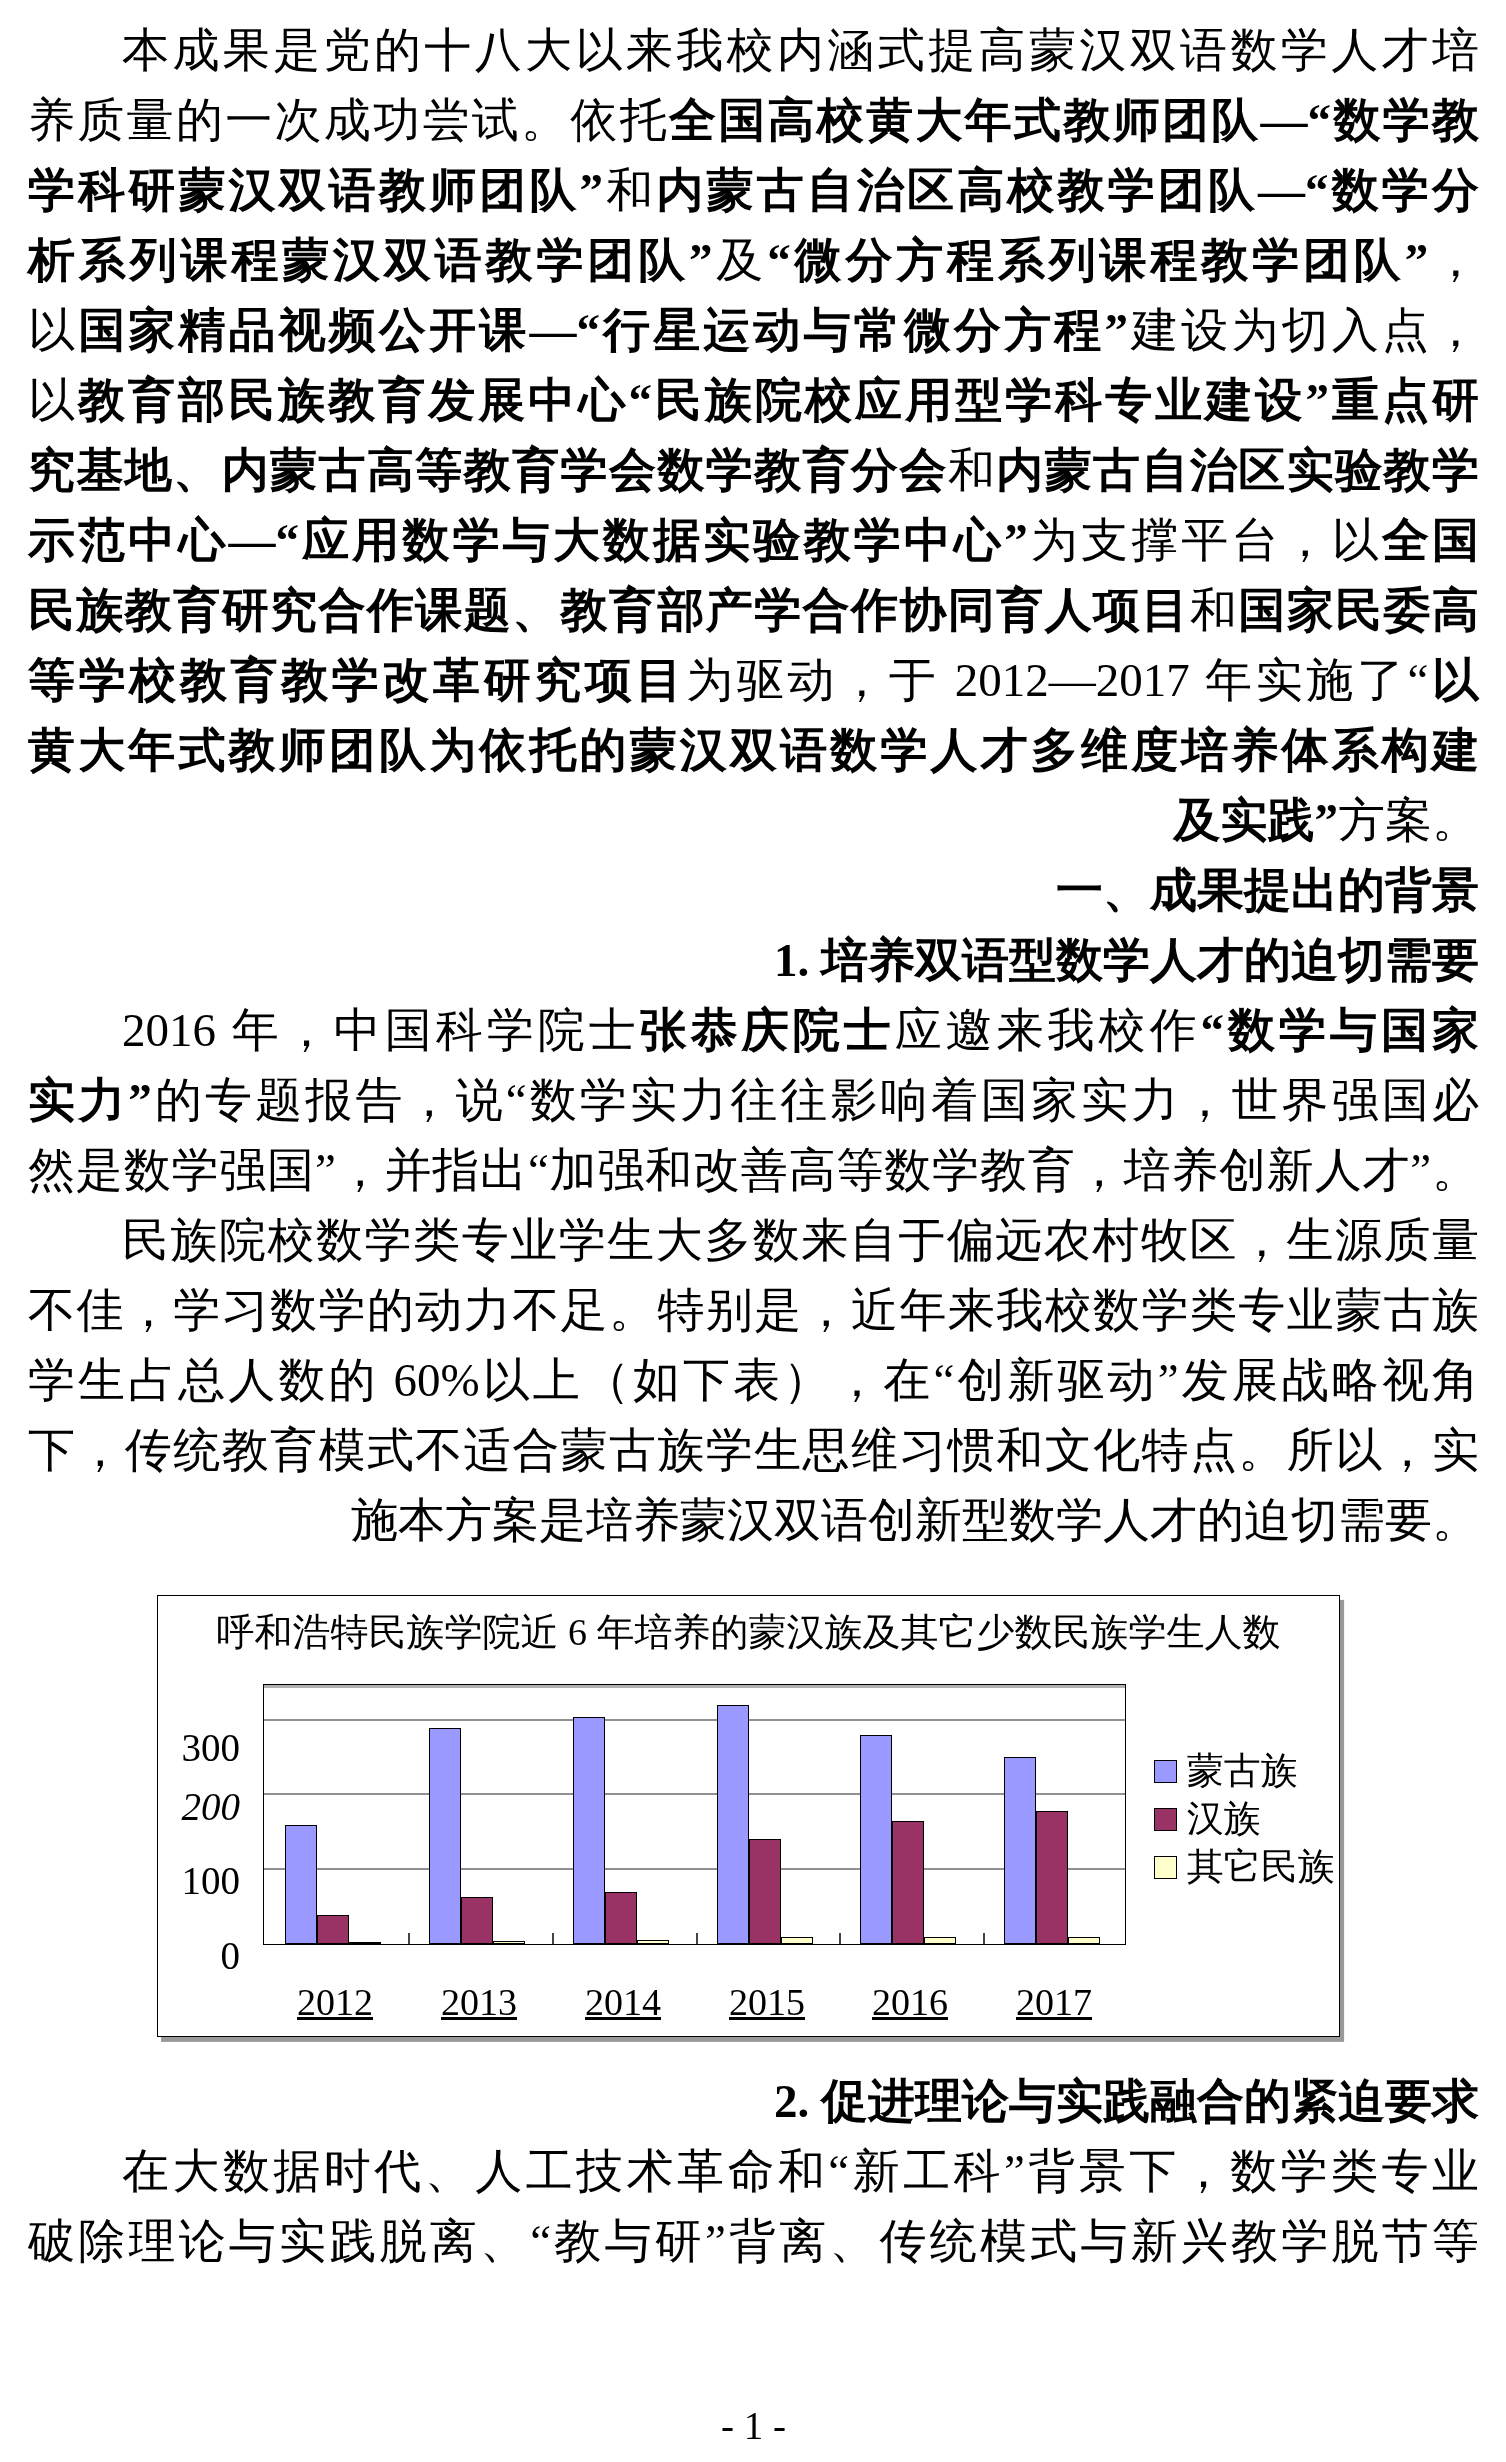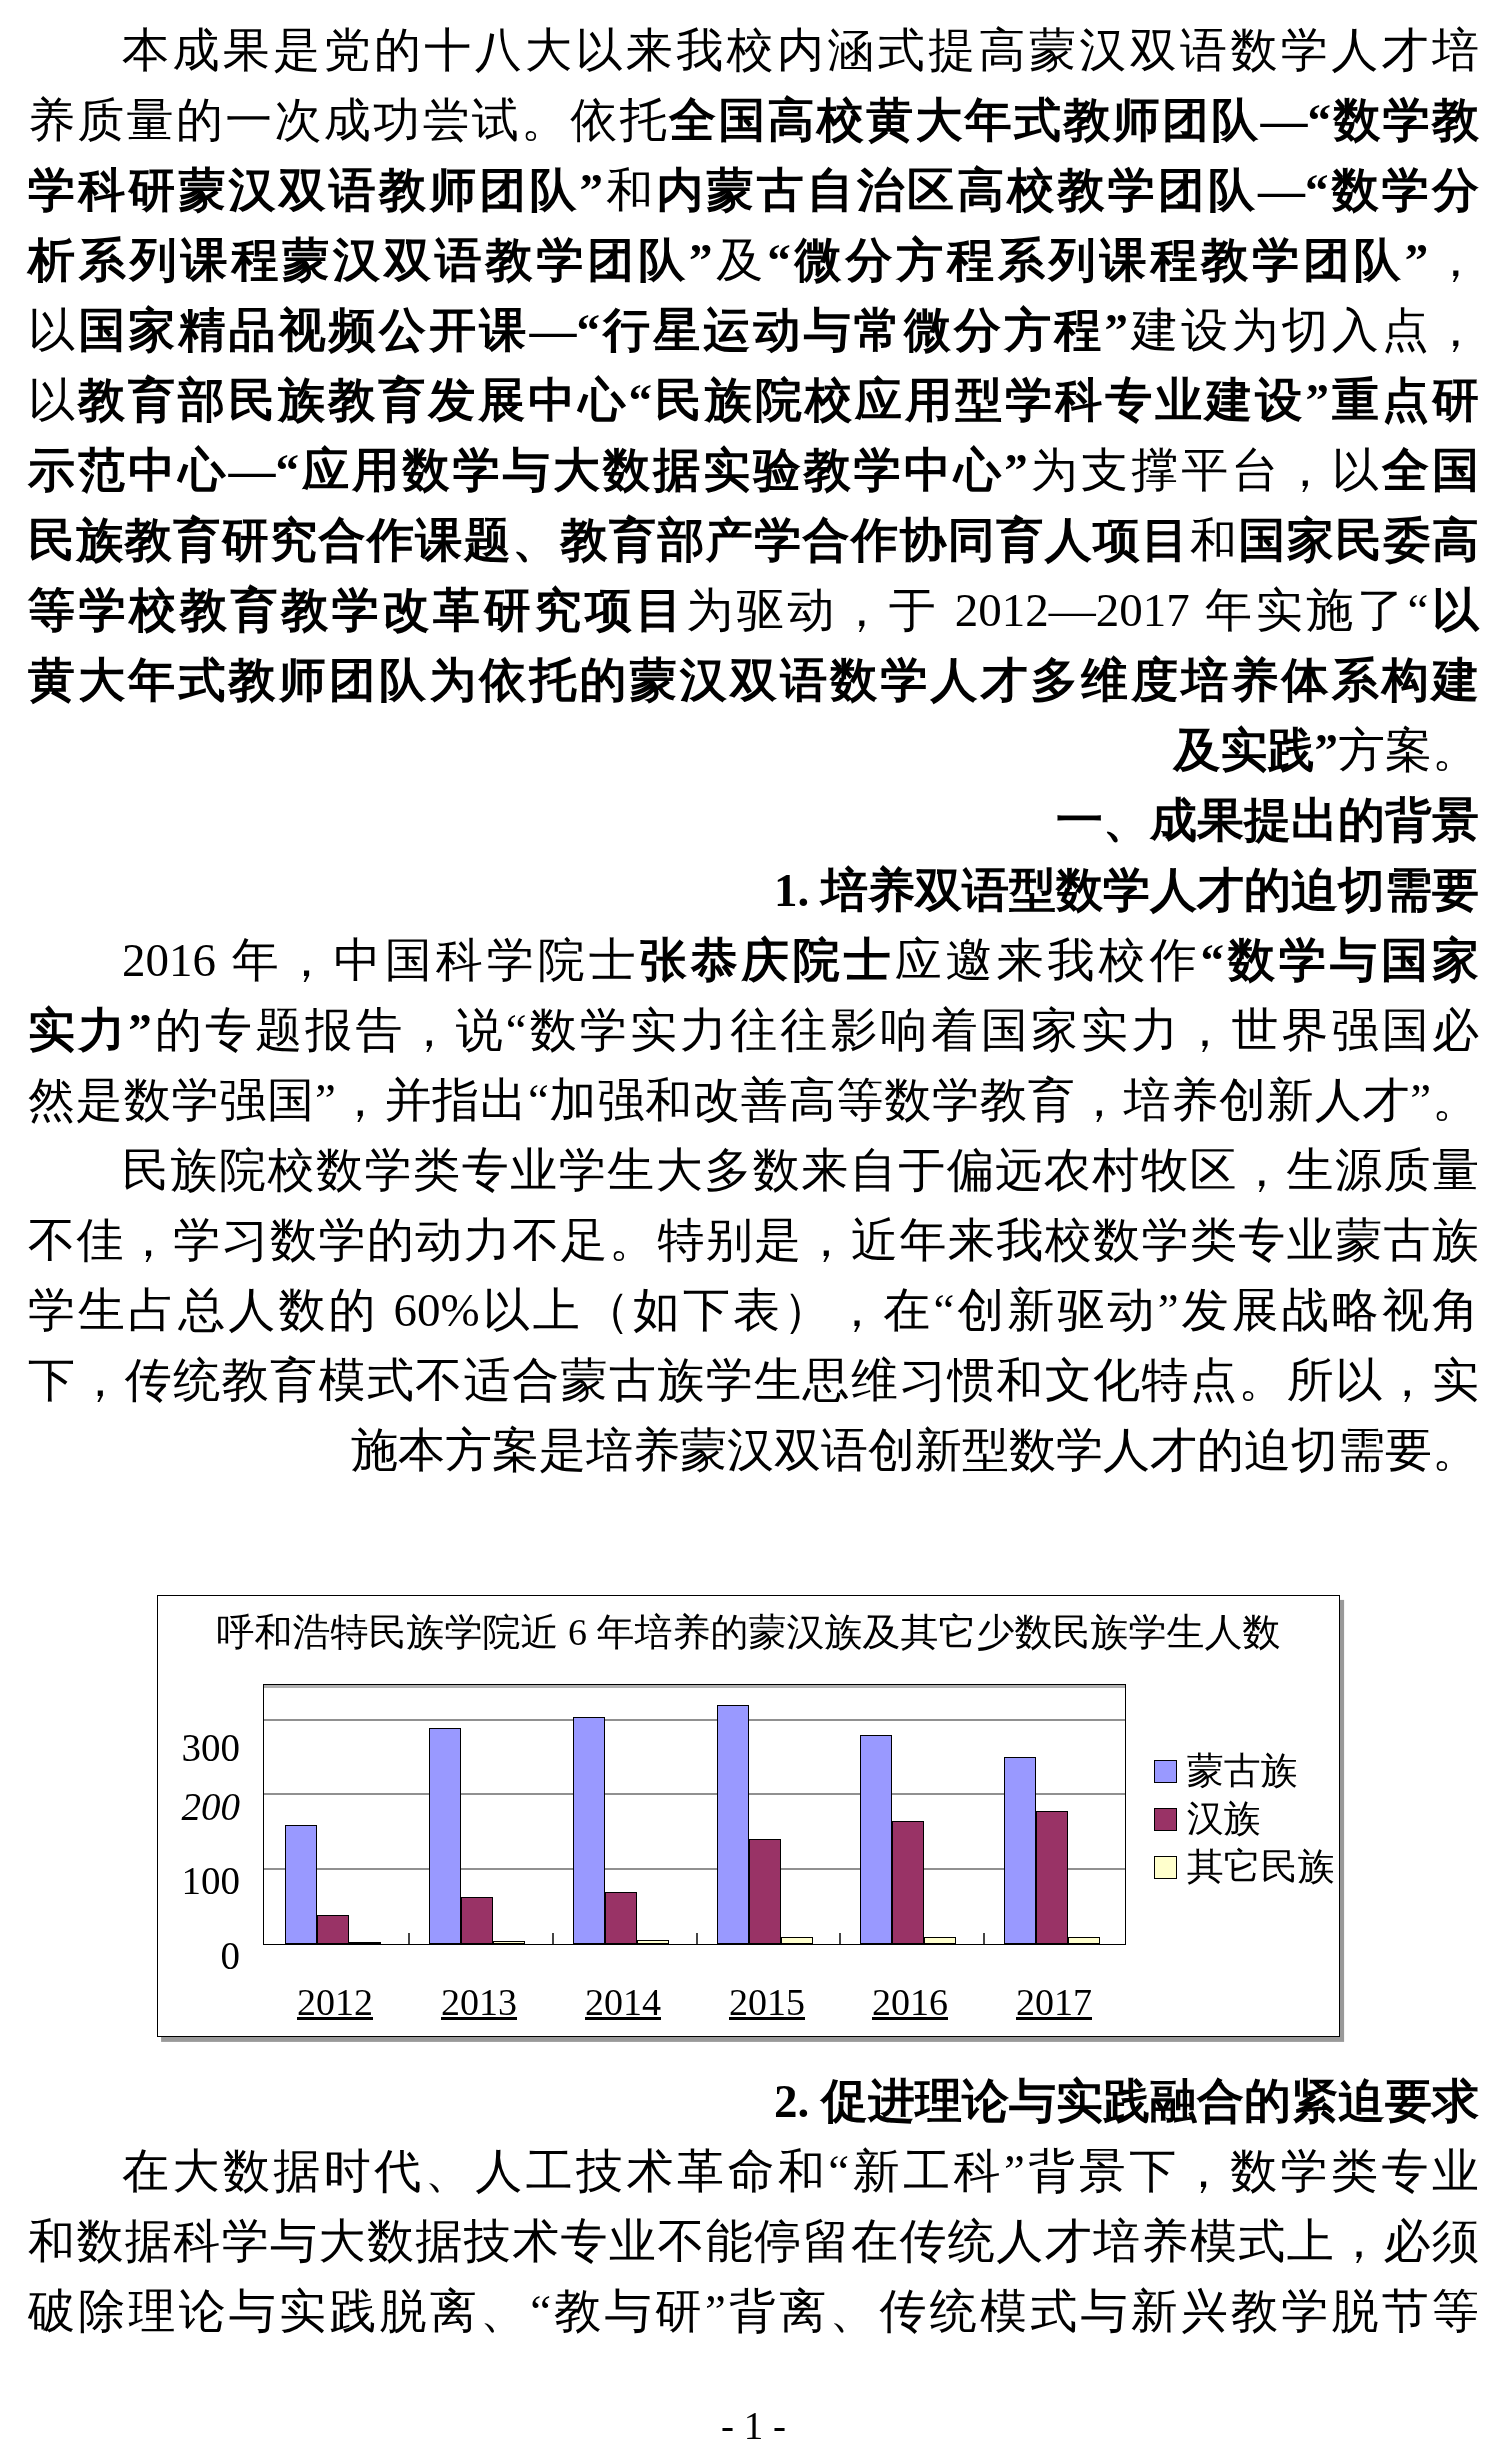--- a/index.html
+++ b/index.html
@@ -55,20 +55,21 @@
 </head>
 <body>
 
 <div id="text-top" class="text-block">
     <div class="line justify indent"><span>本成果是党的十八大以来我校内涵式提高蒙汉双语数学人才培</span></div>
     <div class="line justify"><span>养质量的一次成功尝试。依托</span><span class="b">全国高校黄大年式教师团队—“数学教</span></div>
     <div class="line justify"><span class="b">学科研蒙汉双语教师团队”</span><span>和</span><span class="b">内蒙古自治区高校教学团队—“数学分</span></div>
     <div class="line justify"><span class="b">析系列课程蒙汉双语教学团队”</span><span>及</span><span class="b">“微分方程系列课程教学团队”</span><span>，</span></div>
     <div class="line justify"><span>以</span><span class="b">国家精品视频公开课—“行星运动与常微分方程”</span><span>建设为切入点，</span></div>
     <div class="line justify"><span>以</span><span class="b">教育部民族教育发展中心“民族院校应用型学科专业建设”重点研</span></div>
+    <div class="line justify"><span class="b">究基地、内蒙古高等教育学会数学教育分会</span><span>和</span><span class="b">内蒙古自治区实验教学</span></div>
     <div class="line justify"><span class="b">示范中心—“应用数学与大数据实验教学中心”</span><span>为支撑平台，以</span><span class="b">全国</span></div>
     <div class="line justify"><span class="b">民族教育研究合作课题、教育部产学合作协同育人项目</span><span>和</span><span class="b">国家民委高</span></div>
     <div class="line justify"><span class="b">等学校教育教学改革研究项目</span><span>为驱动，于 2012—2017 年实施了“</span><span class="b">以</span></div>
     <div class="line justify"><span class="b">黄大年式教师团队为依托的蒙汉双语数学人才多维度培养体系构建</span></div>
     <div class="line"><span class="b">及实践”</span><span>方案。</span></div>
     <div class="line indent"><span class="b">一、成果提出的背景</span></div>
     <div class="line indent"><span class="b">1. 培养双语型数学人才的迫切需要</span></div>
     <div class="line justify indent"><span>2016 年，中国科学院士</span><span class="b">张恭庆院士</span><span>应邀来我校作</span><span class="b">“数学与国家</span></div>
     <div class="line justify"><span class="b">实力”</span><span>的专题报告，说“数学实力往往影响着国家实力，世界强国必</span></div>
     <div class="line justify"><span>然是数学强国”，并指出“加强和改善高等数学教育，培养创新人才”。</span></div>
@@ -132,18 +133,17 @@
     <div class="x-label" style="left: 249px; width: 144px;">2013</div>
     <div class="x-label" style="left: 393px; width: 144px;">2014</div>
     <div class="x-label" style="left: 537px; width: 144px;">2015</div>
     <div class="x-label" style="left: 680px; width: 144px;">2016</div>
     <div class="x-label" style="left: 824px; width: 144px;">2017</div>
   </div>
 
 <div id="text-bottom" class="text-block">
     <div class="line indent"><span class="b">2. 促进理论与实践融合的紧迫要求</span></div>
     <div class="line justify indent"><span>在大数据时代、人工技术革命和“新工科”背景下，数学类专业</span></div>
-    <div class="line justify"><span>和数据科学与大数据技术专业不能停留在传统人才培养模式上，必须</span></div>
     <div class="line justify"><span>破除理论与实践脱离、“教与研”背离、传统模式与新兴教学脱节等</span></div>
   </div>
 
 <div id="page-number">- 1 -</div>
 
 
 </body></html>

